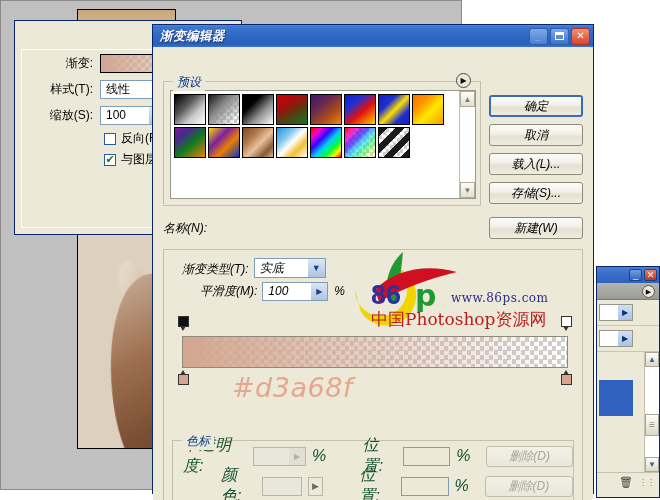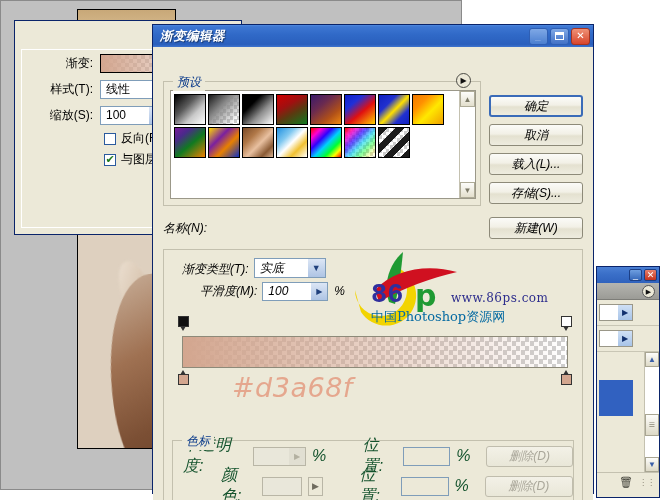--- a/index.html
+++ b/index.html
@@ -353,26 +353,26 @@
   
   .watermark {
     position:absolute; left:345px; top:250px; width:230px; height:85px;
     pointer-events:none;
   }
   .wm-text-url {
     position:absolute; left:106px; top:41px; font-size:12px; color:#2c2c8c;
     font-family:"DejaVu Serif", serif; letter-spacing:0.5px;
   }
   .wm-text-cn {
-    position:absolute; left:26px; top:58px; font-size:13px; color:#0369a1;
+    position:absolute; left:26px; top:58px; font-size:17px; color:#b91c1c;
     font-family:"DejaVu Serif", serif;
   }
   .wm-86 {
     position:absolute; left:26px; top:30px; font-size:27px; font-weight:bold;
-    color:#2f2f9e; font-family:Liberation Mono, monospace;
+    color:#2f2f9e; font-family:Liberation Sans, sans-serif;
   }
   .wm-p {
     position:absolute; left:70px; top:28px; font-size:30px; font-weight:bold;
     color:#1f9a33; font-family:"DejaVu Sans", sans-serif;
   }
 </style>
 </head>
 <body>
 
 <div id="root">

